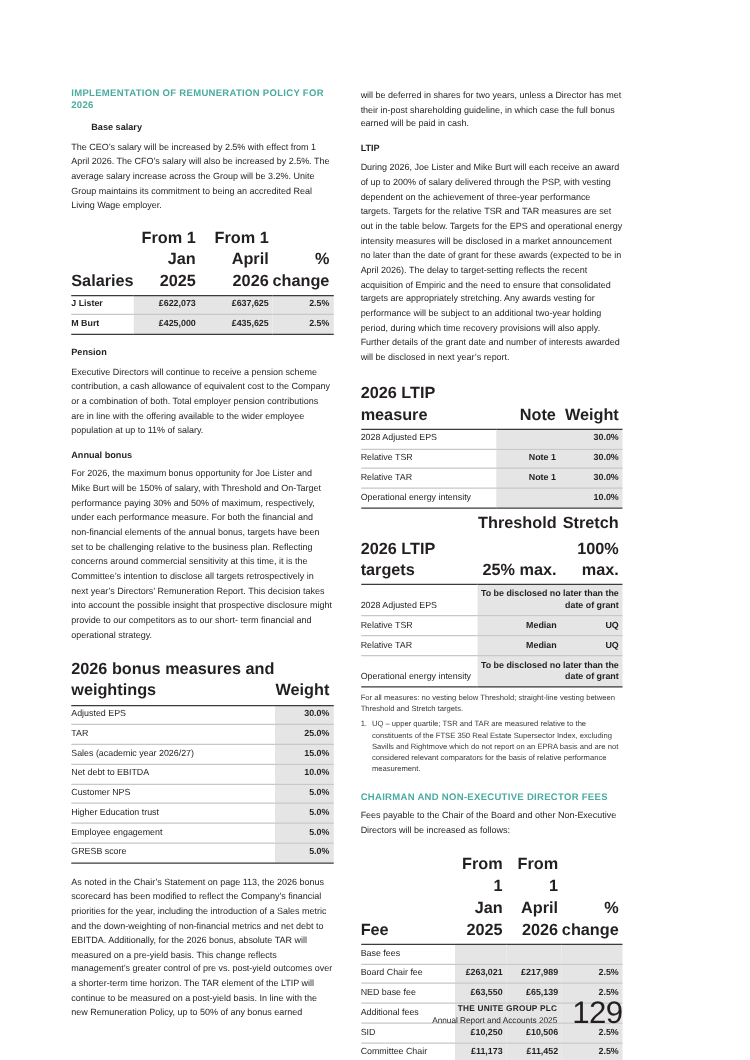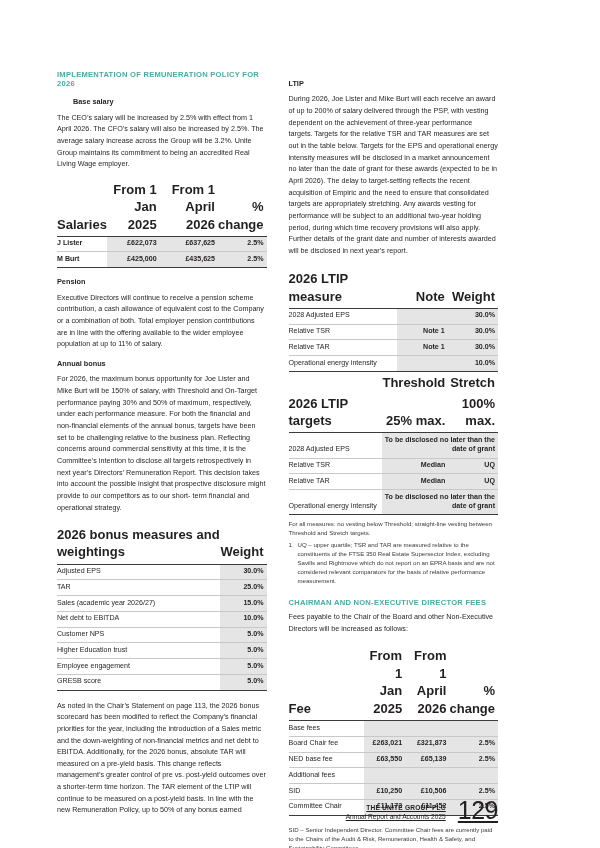--- a/index.html
+++ b/index.html
@@ -104,21 +104,20 @@
   .footnote-list li .num { position: absolute; left: -9px; top: 0; }
 
   
   .footer {
     position: absolute;
     right: 45px;
     bottom: 26px;
     display: flex;
     align-items: flex-end;
     gap: 12px;
-    text-decoration: underline;
   }
   .footer-text { text-align: right; line-height: 1.45; }
   .footer-company { font-size: 6.6px; font-weight: bold; letter-spacing: 0.2px; }
   .footer-report { font-size: 6.6px; }
   .page-number {
     font-size: 25px;
     font-weight: 300;
     color: #231f20;
     line-height: 0.92;
     letter-spacing: -0.5px;
@@ -214,20 +213,21 @@
           </tr>
         </tbody>
       </table>
 
       <p class="body-text" style="margin-top:9px;">As noted in the Chair’s Statement on page 113, the 2026 bonus scorecard has been modified to reflect the Company’s financial priorities for the year, including the introduction of a Sales metric and the down-weighting of non-financial metrics and net debt to EBITDA. Additionally, for the 2026 bonus, absolute TAR will measured on a pre-yield basis. This change reflects management’s greater control of pre vs. post-yield outcomes over a shorter-term time horizon. The TAR element of the LTIP will continue to be measured on a post-yield basis. In line with the new Remuneration Policy, up to 50% of any bonus earned</p>
 
     </div>
 
     <div class="col">
 
+      <p class="body-text">will be deferred in shares for two years, unless a Director has met their in-post shareholding guideline, in which case the full bonus earned will be paid in cash.</p>
 
       <h3 class="sub-heading">LTIP</h3>
       <p class="body-text">During 2026, Joe Lister and Mike Burt will each receive an award of up to 200% of salary delivered through the PSP, with vesting dependent on the achievement of three-year performance targets. Targets for the relative TSR and TAR measures are set out in the table below. Targets for the EPS and operational energy intensity measures will be disclosed in a market announcement no later than the date of grant for these awards (expected to be in April 2026). The delay to target-setting reflects the recent acquisition of Empiric and the need to ensure that consolidated targets are appropriately stretching. Any awards vesting for performance will be subject to an additional two-year holding period, during which time recovery provisions will also apply. Further details of the grant date and number of interests awarded will be disclosed in next year’s report.</p>
 
       <table class="data-table" style="margin-top:11px; margin-bottom:0;">
         <thead>
           <tr>
             <th class="lbl" style="width:52%;">2026 LTIP measure</th>
             <th class="val" style="width:24%;">Note</th>
             <th class="val" style="width:24%;">Weight</th>
@@ -317,21 +317,21 @@
         <tbody>
           <tr>
             <td class="lbl">Base fees</td>
             <td class="val hl"></td>
             <td class="val hl"></td>
             <td class="val hl"></td>
           </tr>
           <tr>
             <td class="lbl">Board Chair fee</td>
             <td class="val hl">£263,021</td>
-            <td class="val hl">£321,873</td>
+            <td class="val hl">£217,989</td>
             <td class="val hl">2.5%</td>
           </tr>
           <tr>
             <td class="lbl">NED base fee</td>
             <td class="val hl">£63,550</td>
             <td class="val hl">£65,139</td>
             <td class="val hl">2.5%</td>
           </tr>
           <tr>
             <td class="lbl">Additional fees</td>

